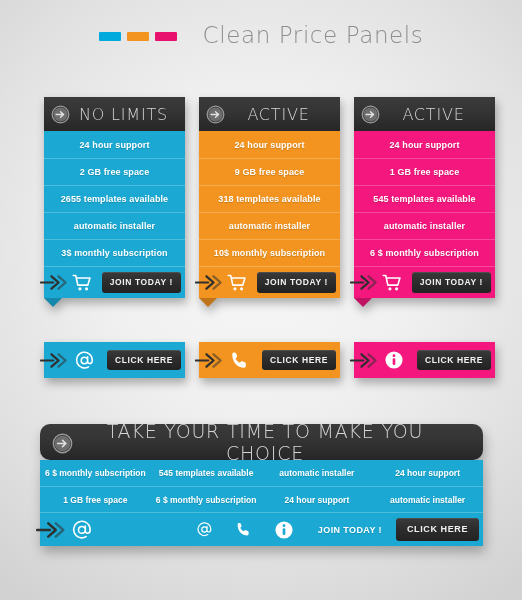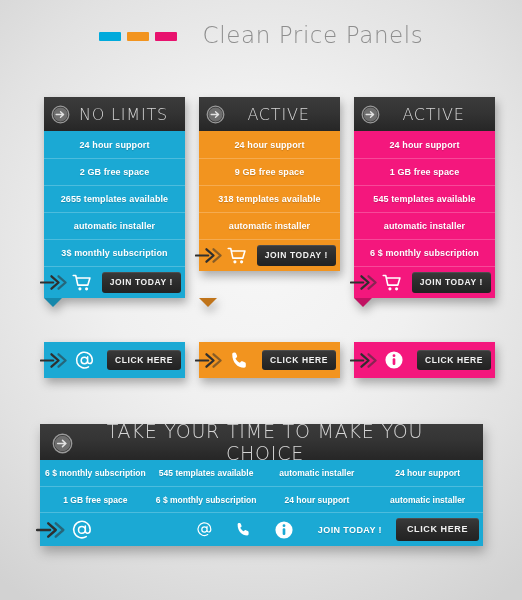--- a/index.html
+++ b/index.html
@@ -125,20 +125,21 @@
     position: absolute;
     top: 424px; left: 40px;
     width: 443px;
     filter: drop-shadow(2px 6px 6px rgba(0,0,0,0.28));
   }
   #wide-header {
     height: 36px;
     background: linear-gradient(180deg, #3b3b3b 0%, #343434 45%, #262626 100%);
     display: flex; align-items: center;
     padding-left: 12px;
+    border-radius: 10px;
   }
   #wide-header-title {
     flex: 1; text-align: center;
     color: #d5d5d5;
     font-size: 19px;
     font-weight: 300;
     letter-spacing: 0.8px;
     font-family: "DejaVu Sans", sans-serif;
     padding-right: 24px;
   }
@@ -243,20 +244,21 @@
       <path d="M6.5 12 H15.5 M12 8.4 L15.9 12 L12 15.6" fill="none" stroke="#e3e3e3" stroke-width="1.7" stroke-linecap="round" stroke-linejoin="round"></path>
     </svg>
         </span>
       <span class="panel-header-title">ACTIVE</span>
     </div>
     <div class="panel-body" style="background:#f2941f">
       <div class="panel-row">24 hour support</div>
         <div class="panel-row">9 GB free space</div>
         <div class="panel-row">318 templates available</div>
         <div class="panel-row">automatic installer</div>
+        <div class="panel-row">10$ monthly subscription</div>
       <div class="panel-foot">
         <span class="chev-arrow">
             <svg width="30" height="19" viewBox="0 0 34 21">
       <path d="M1 10.5 H15" stroke="#2f2f2f" stroke-width="2.4" stroke-linecap="round"></path>
       <path d="M13 3.5 L21 10.5 L13 17.5" fill="none" stroke="#2f2f2f" stroke-width="2.6" stroke-linecap="round" stroke-linejoin="round"></path>
       <path d="M21 3.5 L29 10.5 L21 17.5" fill="none" stroke="#2f2f2f" stroke-width="2.6" stroke-linecap="round" stroke-linejoin="round" opacity="0.55"></path>
     </svg>
           </span>
         <span class="cart-ico">
             <svg width="20" height="20" viewBox="0 0 24 24">

